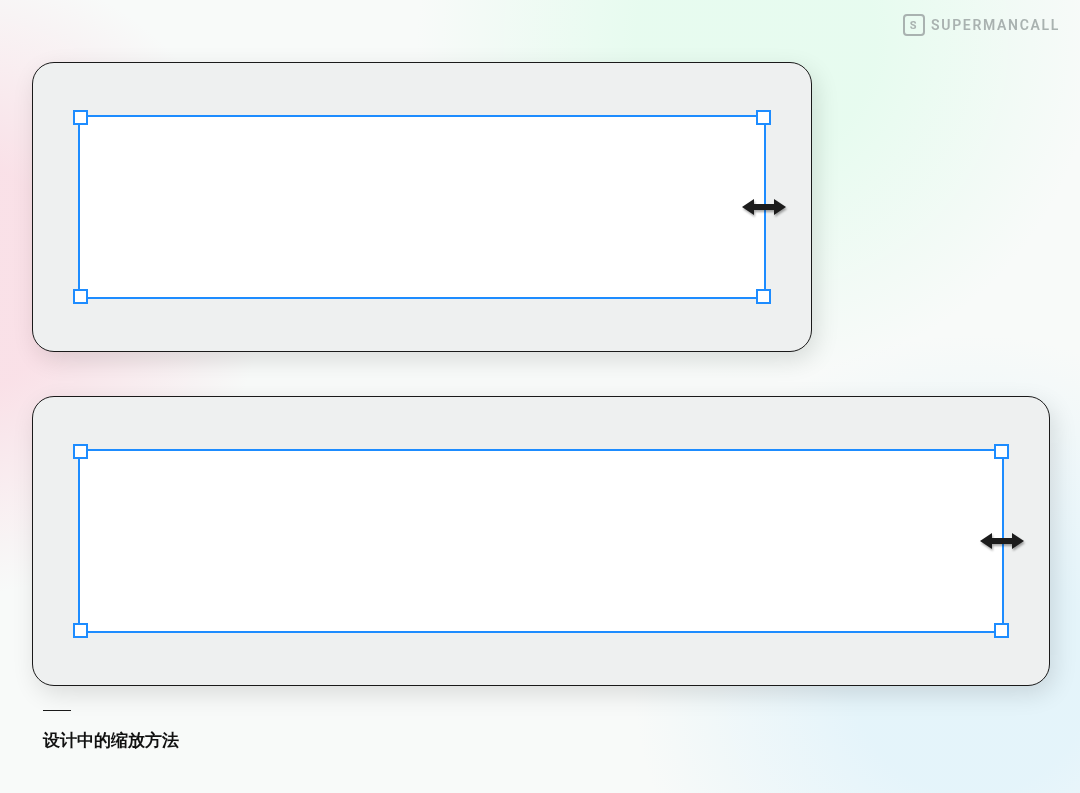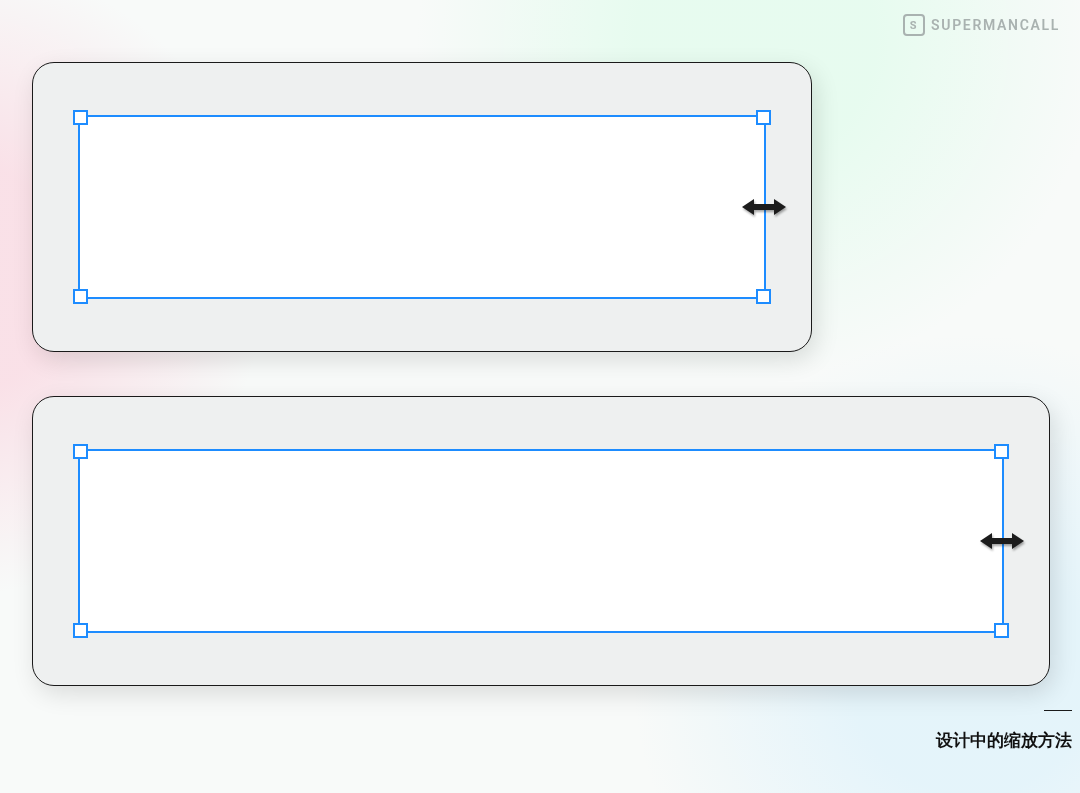--- a/index.html
+++ b/index.html
@@ -34,21 +34,21 @@
     .handle.tl{left:-7px;top:-7px;}
     .handle.tr{right:-7px;top:-7px;}
     .handle.bl{left:-7px;bottom:-7px;}
     .handle.br{right:-7px;bottom:-7px;}
 
     
     .harrow{position:absolute;right:-22px;top:50%;transform:translateY(-50%);
       width:44px;height:18px;pointer-events:none;filter:drop-shadow(1px 2px 1px rgba(0,0,0,.35));}
 
     
-    .caption-wrap{position:absolute;left:0;right:8px;top:710px;text-align:right;margin-left:43px;}
+    .caption-wrap{position:absolute;left:0;right:17px;top:710px;text-align:left;margin-left:43px;}
     .caption-dash{width:28px;height:0;border-top:1.5px solid #1a1a1a;display:inline-block;margin-bottom:14px;}
     .caption-text{font-size:17px;font-weight:600;color:#111;}
   </style>
 </head>
 <body>
 
 <div class="watermark">
   <span class="logo">S</span>
   <span>SUPERMANCALL</span>
 </div>

